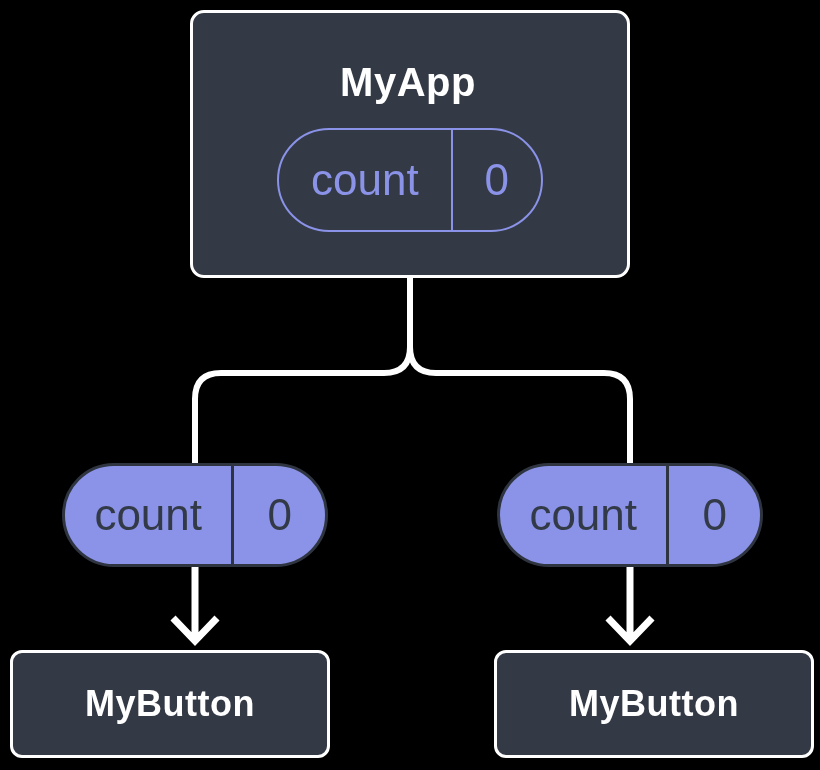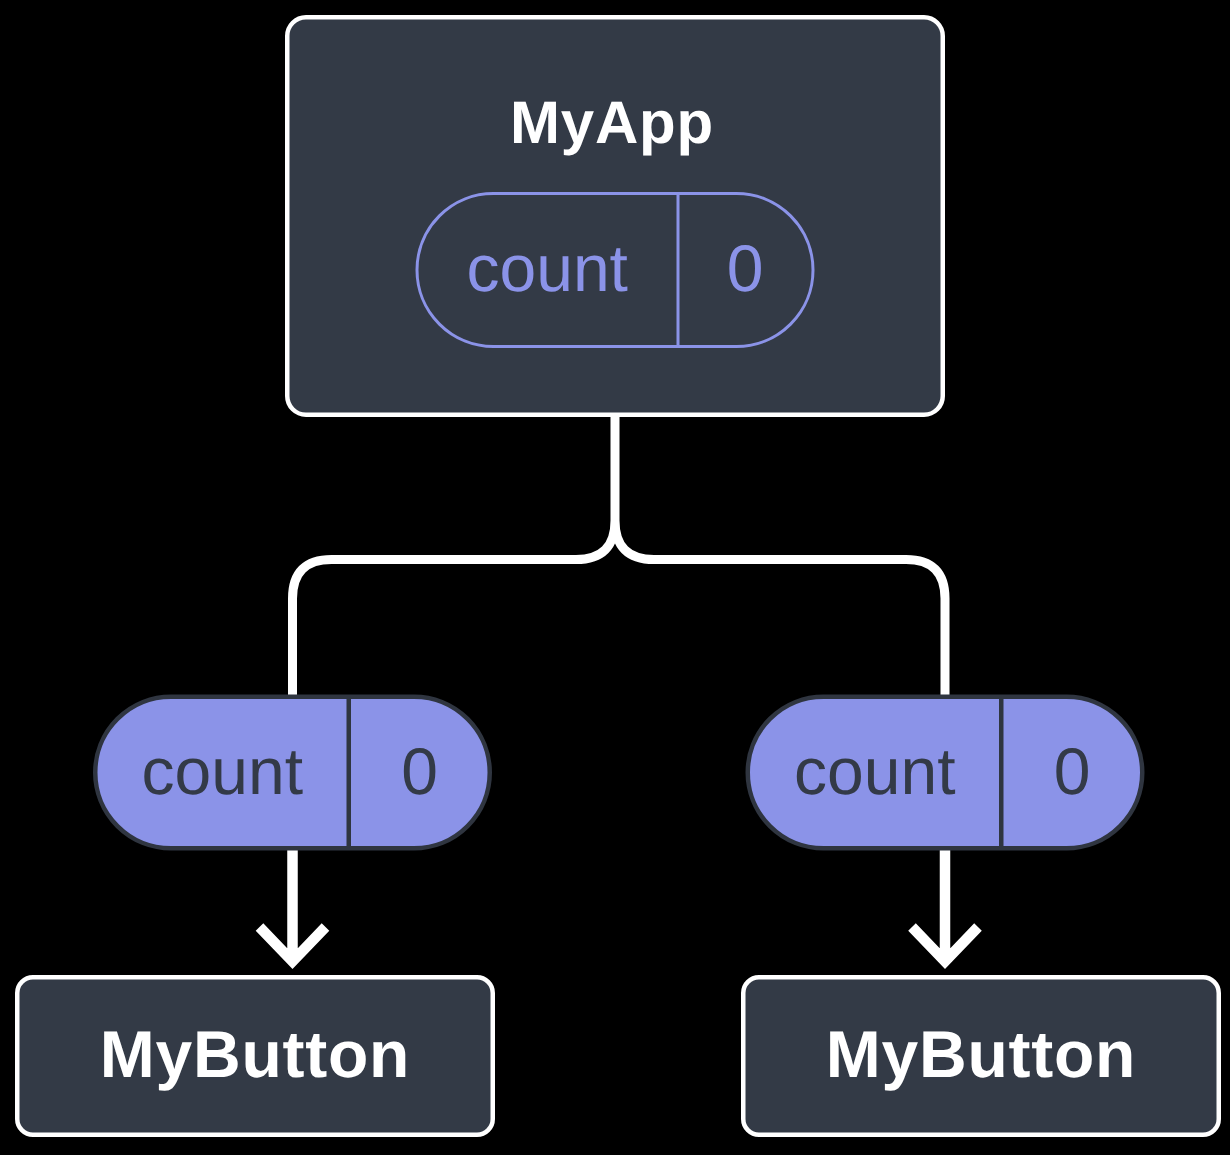--- a/index.html
+++ b/index.html
@@ -96,21 +96,21 @@
   .pill-right { left: 497px; top: 463px; }
   .leaf-node {
     top: 650px;
     width: 320px;
     height: 108px;
     border-radius: 12px;
     display: flex;
     align-items: center;
     justify-content: center;
     color: #FFFFFF;
-    font-size: 44px;
+    font-size: 36px;
     font-weight: 700;
     letter-spacing: 0.5px;
   }
   .leaf-left  { left: 10px; }
   .leaf-right { left: 494px; }
 </style>
 </head>
 <body>
 
 <div class="canvas">

